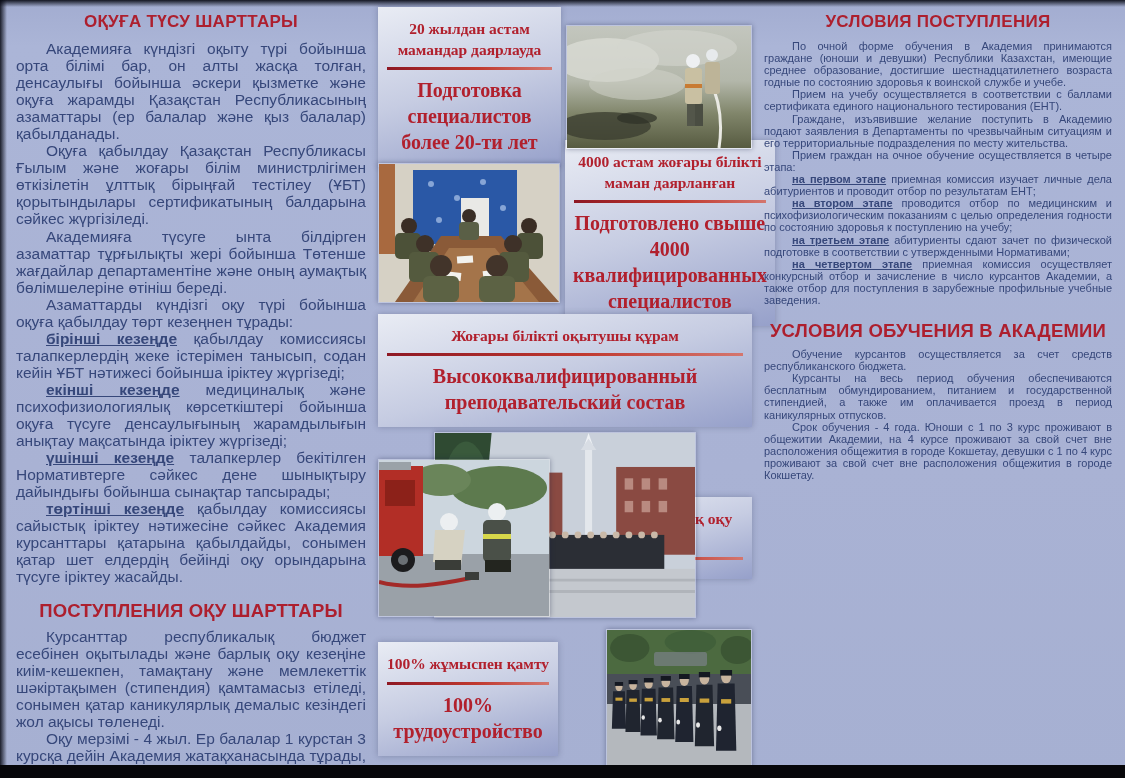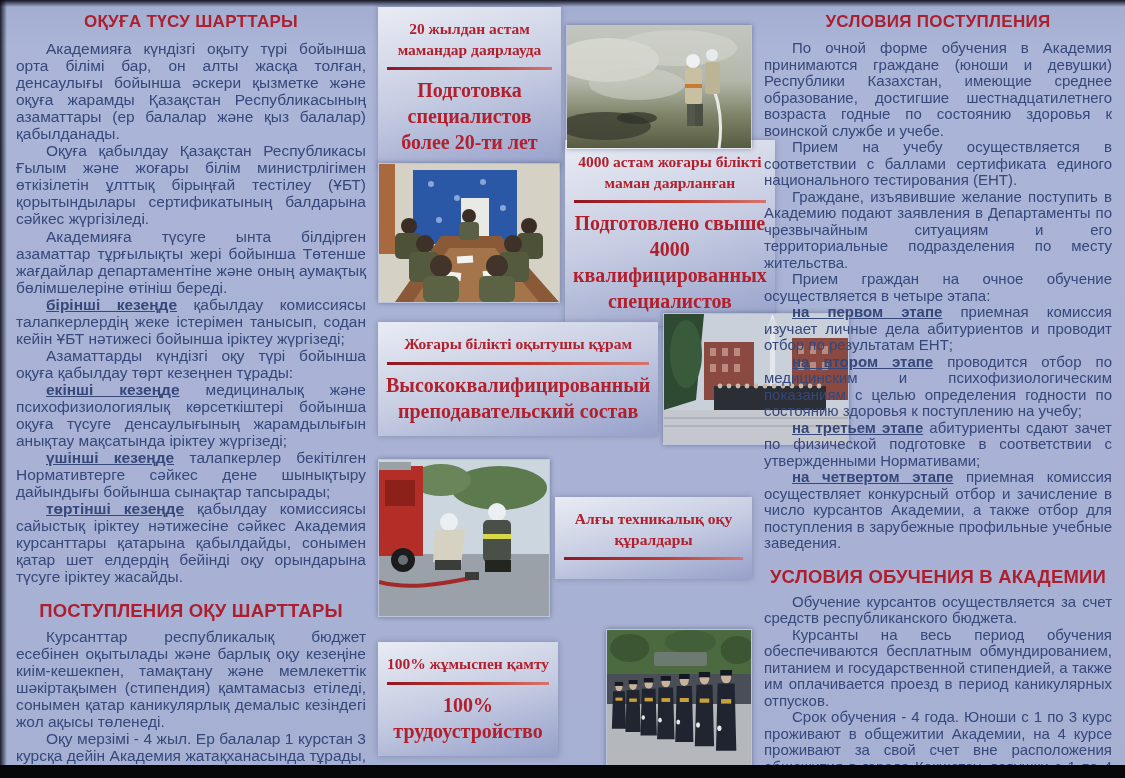--- a/index.html
+++ b/index.html
@@ -18,28 +18,28 @@
   
   .col{position:absolute;top:10px;}
   .col-left{left:16px;width:350px;}
   .col-mid{left:378px;top:26px;width:374px;}
   .col-right{left:764px;width:348px;}
 
   .title{font-size:17px;font-weight:700;color:#ad1f2e;text-align:center;margin:2px 0 8px;letter-spacing:.3px;}
   .subtitle{font-size:18.5px;font-weight:700;color:#ad1f2e;text-align:center;margin:14px 0 6px;letter-spacing:.2px;}
   .col p{margin:0;text-align:justify;text-indent:30px;color:#36477a;}
   .col-left p{font-size:15.5px;line-height:1.1;}
-  .col-right p{font-size:15px;line-height:1.1;text-indent:28px;}
+  .col-right p{font-size:11px;line-height:1.1;text-indent:28px;}
   .lead{font-weight:700;text-decoration:underline;}
 
   
   .block{display:flex;align-items:center;gap:5px;}
   .b1{height:122px;margin-bottom:13px;}
   .b2{height:138px;margin-bottom:12px;margin-top:16px;}
-  .b3{height:130px;margin-bottom:16px;}
+  .b3{height:130px;margin-bottom:16px;flex-direction:column;}
   .b4{height:156px;margin-bottom:14px;}
   .b5{height:138px;gap:48px;}
   .caption-panel{
     background:linear-gradient(165deg,#e9ecf4 0%,#c6cce2 50%,#96a0ca 100%);
     box-shadow:0 0 6px rgba(40,45,80,.3);
     padding:12px 8px;text-align:center;color:#b1202d;
   }
   .b1 .caption-panel,.b3 .caption-panel{flex:1;}
   .b2 .caption-panel,.b4 .caption-panel{flex:1;}
   .b5 .caption-panel{flex:0 0 164px;}
@@ -57,22 +57,22 @@
 </head>
 <body>
 
 <div class="page">
 
   <section class="col col-left">
     <h1 class="title">ОҚУҒА ТҮСУ ШАРТТАРЫ</h1>
     <p>Академияға күндізгі оқыту түрі бойынша орта білімі бар, он алты жасқа толған, денсаулығы бойынша әскери қызметке және оқуға жарамды Қазақстан Республикасының азаматтары (ер балалар және қыз балалар) қабылданады.</p>
     <p>Оқуға қабылдау Қазақстан Республикасы Ғылым және жоғары білім министрлігімен өткізілетін ұлттық бірыңғай тестілеу (ҰБТ) қорытындылары сертификатының балдарына сәйкес жүргізіледі.</p>
     <p>Академияға түсуге ынта білдірген азаматтар тұрғылықты жері бойынша Төтенше жағдайлар департаментіне және оның аумақтық бөлімшелеріне өтініш береді.</p>
+    <p>Азаматтарды күндізгі оқу түрі бойынша оқуға қабылдау төрт кезеңнен тұрады:</p>
     <p><span class="lead">бірінші кезеңде</span><span> қабылдау комиссиясы талапкерлердің жеке істерімен танысып, содан кейін ҰБТ нәтижесі бойынша іріктеу жүргізеді;</span></p>
-    <p>Азаматтарды күндізгі оқу түрі бойынша оқуға қабылдау төрт кезеңнен тұрады:</p>
     <p><span class="lead">екінші кезеңде</span><span> медициналық және психофизиологиялық көрсеткіштері бойынша оқуға түсуге денсаулығының жарамдылығын анықтау мақсатында іріктеу жүргізеді;</span></p>
     <p><span class="lead">үшінші кезеңде</span><span> талапкерлер бекітілген Нормативтерге сәйкес дене шынықтыру дайындығы бойынша сынақтар тапсырады;</span></p>
     <p><span class="lead">төртінші кезеңде</span><span> қабылдау комиссиясы сайыстық іріктеу нәтижесіне сәйкес Академия курсанттары қатарына қабылдайды, сонымен қатар шет елдердің бейінді оқу орындарына түсуге іріктеу жасайды.</span></p>
     <h2 class="subtitle">ПОСТУПЛЕНИЯ ОҚУ ШАРТТАРЫ</h2>
     <p>Курсанттар республикалық бюджет есебінен оқытылады және барлық оқу кезеңіне киім-кешекпен, тамақтану және мемлекеттік шәкіртақымен (стипендия) қамтамасыз етіледі, сонымен қатар каникулярлық демалыс кезіндегі жол ақысы төленеді.</p>
     <p>Оқу мерзімі - 4 жыл. Ер балалар 1 курстан 3 курсқа дейін Академия жатақханасында тұрады, 4 курста өз есебіне жатақханадан тыс жерде Көкшетау қаласында тұрады, қыз балалар 1 курстан 4 курсқа дейін өз есебіне жатақханадан тыс жерде Көкшетау қаласында тұрады.</p>
   </section>
 
   <section class="col col-mid">
 

